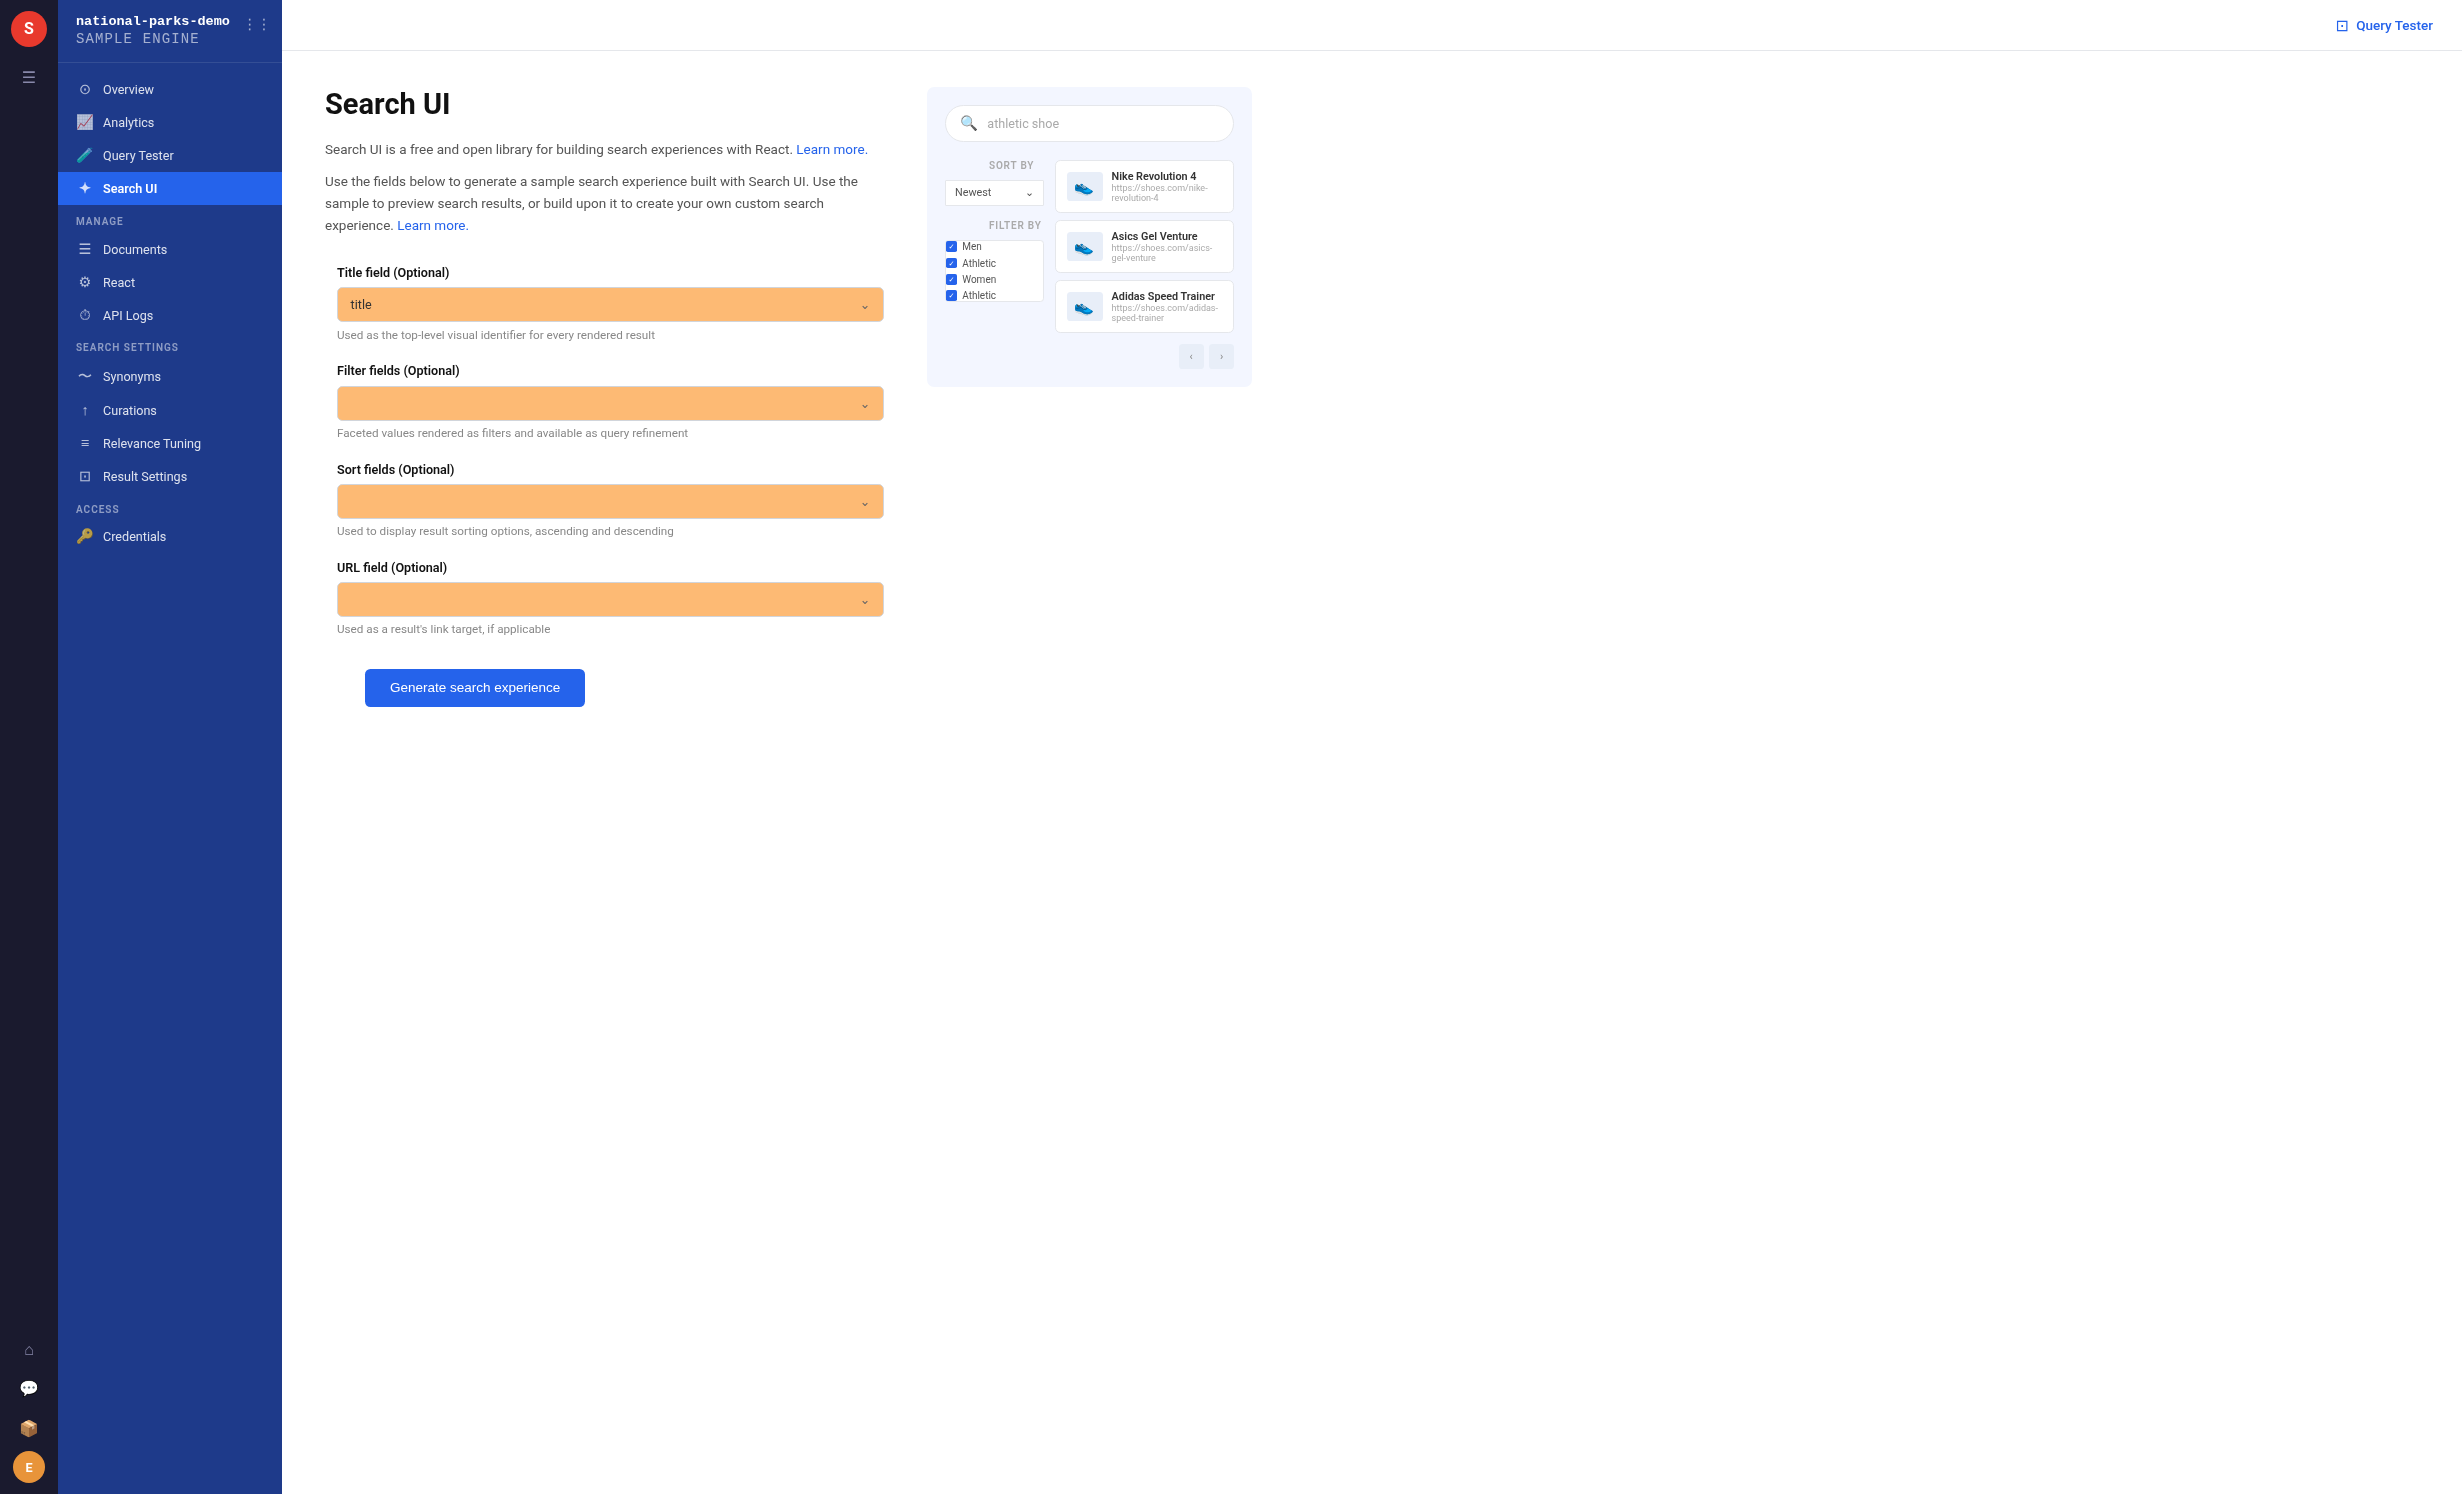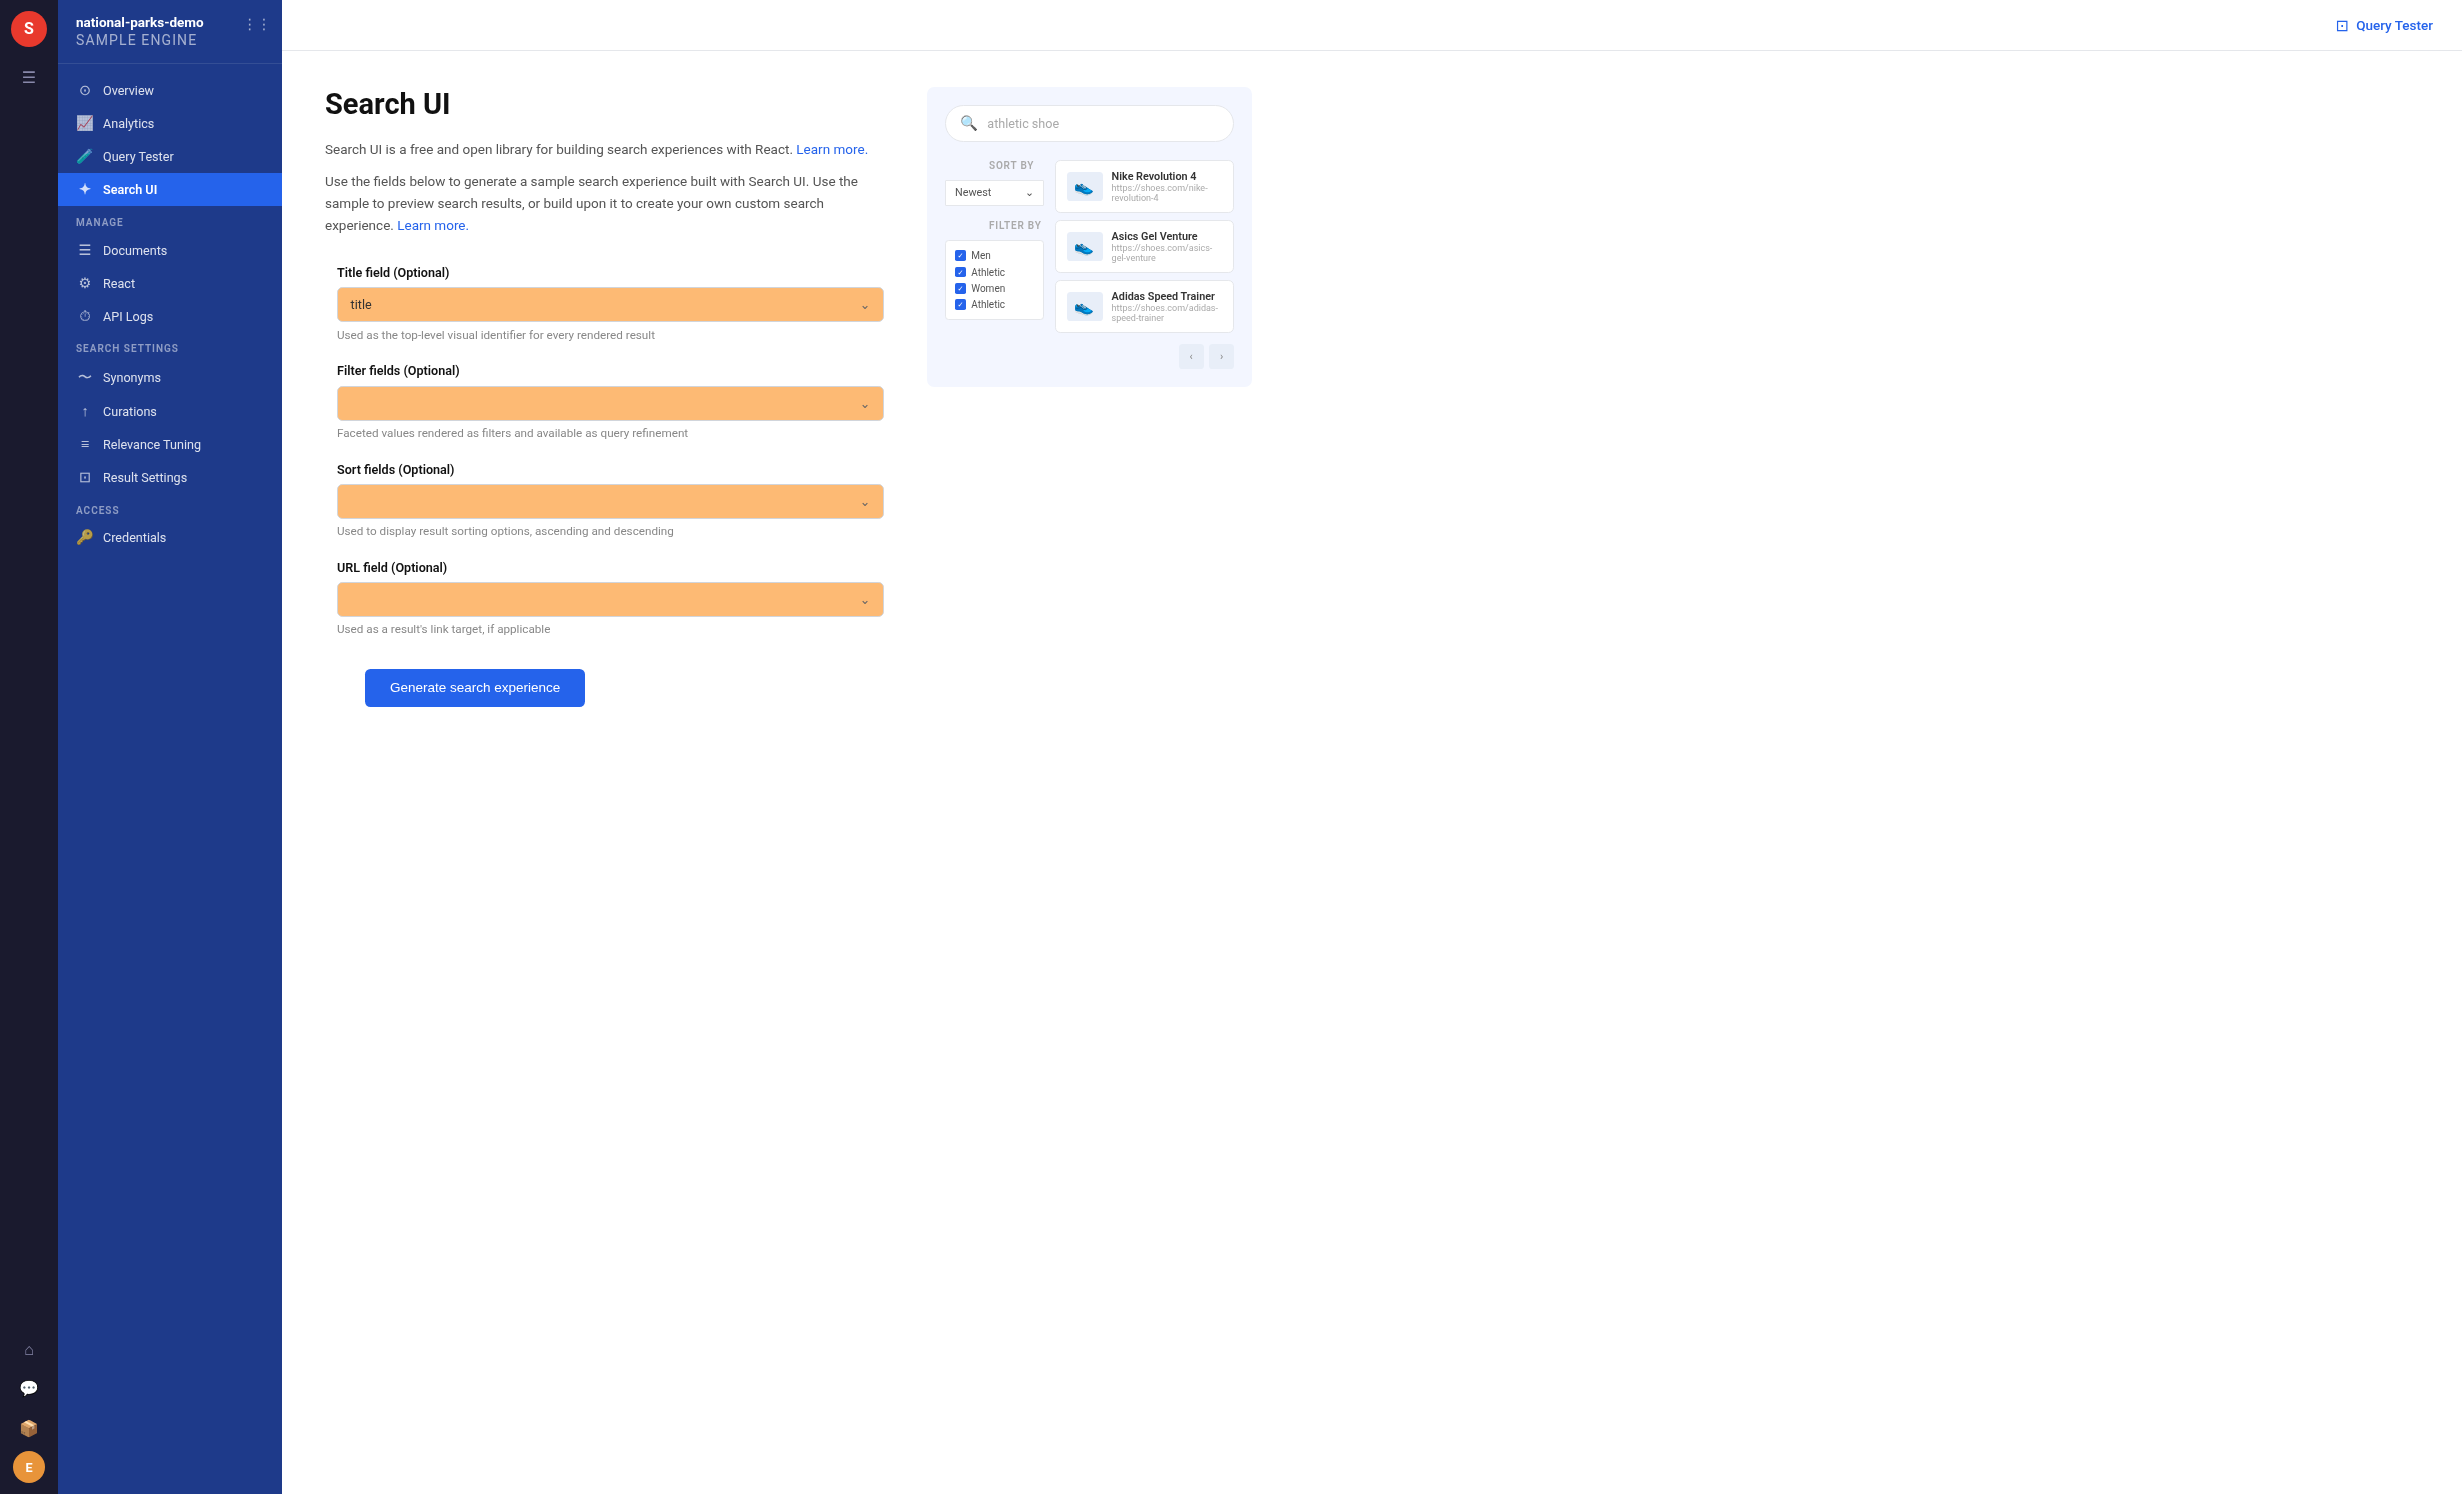--- a/index.html
+++ b/index.html
@@ -48,20 +48,21 @@
       background: #1e3a8a;
       color: white;
       display: flex;
       flex-direction: column;
       flex-shrink: 0;
       overflow-y: auto;
     }
     .sidebar-header {
       padding: 14.4px 18px;
       border-bottom: 0.9px solid rgba(255,255,255,0.1);
+      font-family: Liberation Mono, monospace;
     }
     .sidebar-header .app-name {
       font-size: 13.5px;
       font-weight: 700;
       color: white;
     }
     .sidebar-header .engine-label {
       font-size: 14px;
       color: rgba(255,255,255,0.6);
       letter-spacing: 0.08em;
@@ -243,21 +244,20 @@
       color: #555;
       display: flex;
       align-items: center;
       justify-content: space-between;
       margin-bottom: 14.4px;
     }
     .filter-box {
       background: white;
       border: 0.9px solid #e5e7eb;
       border-radius: 3.6px;
-      padding: 9px;
     }
     .filter-item {
       display: flex;
       align-items: center;
       gap: 5.4px;
       font-size: 10px;
       color: #555;
       margin-bottom: 5.4px;
     }
     .filter-item:last-child { margin-bottom: 0; }

